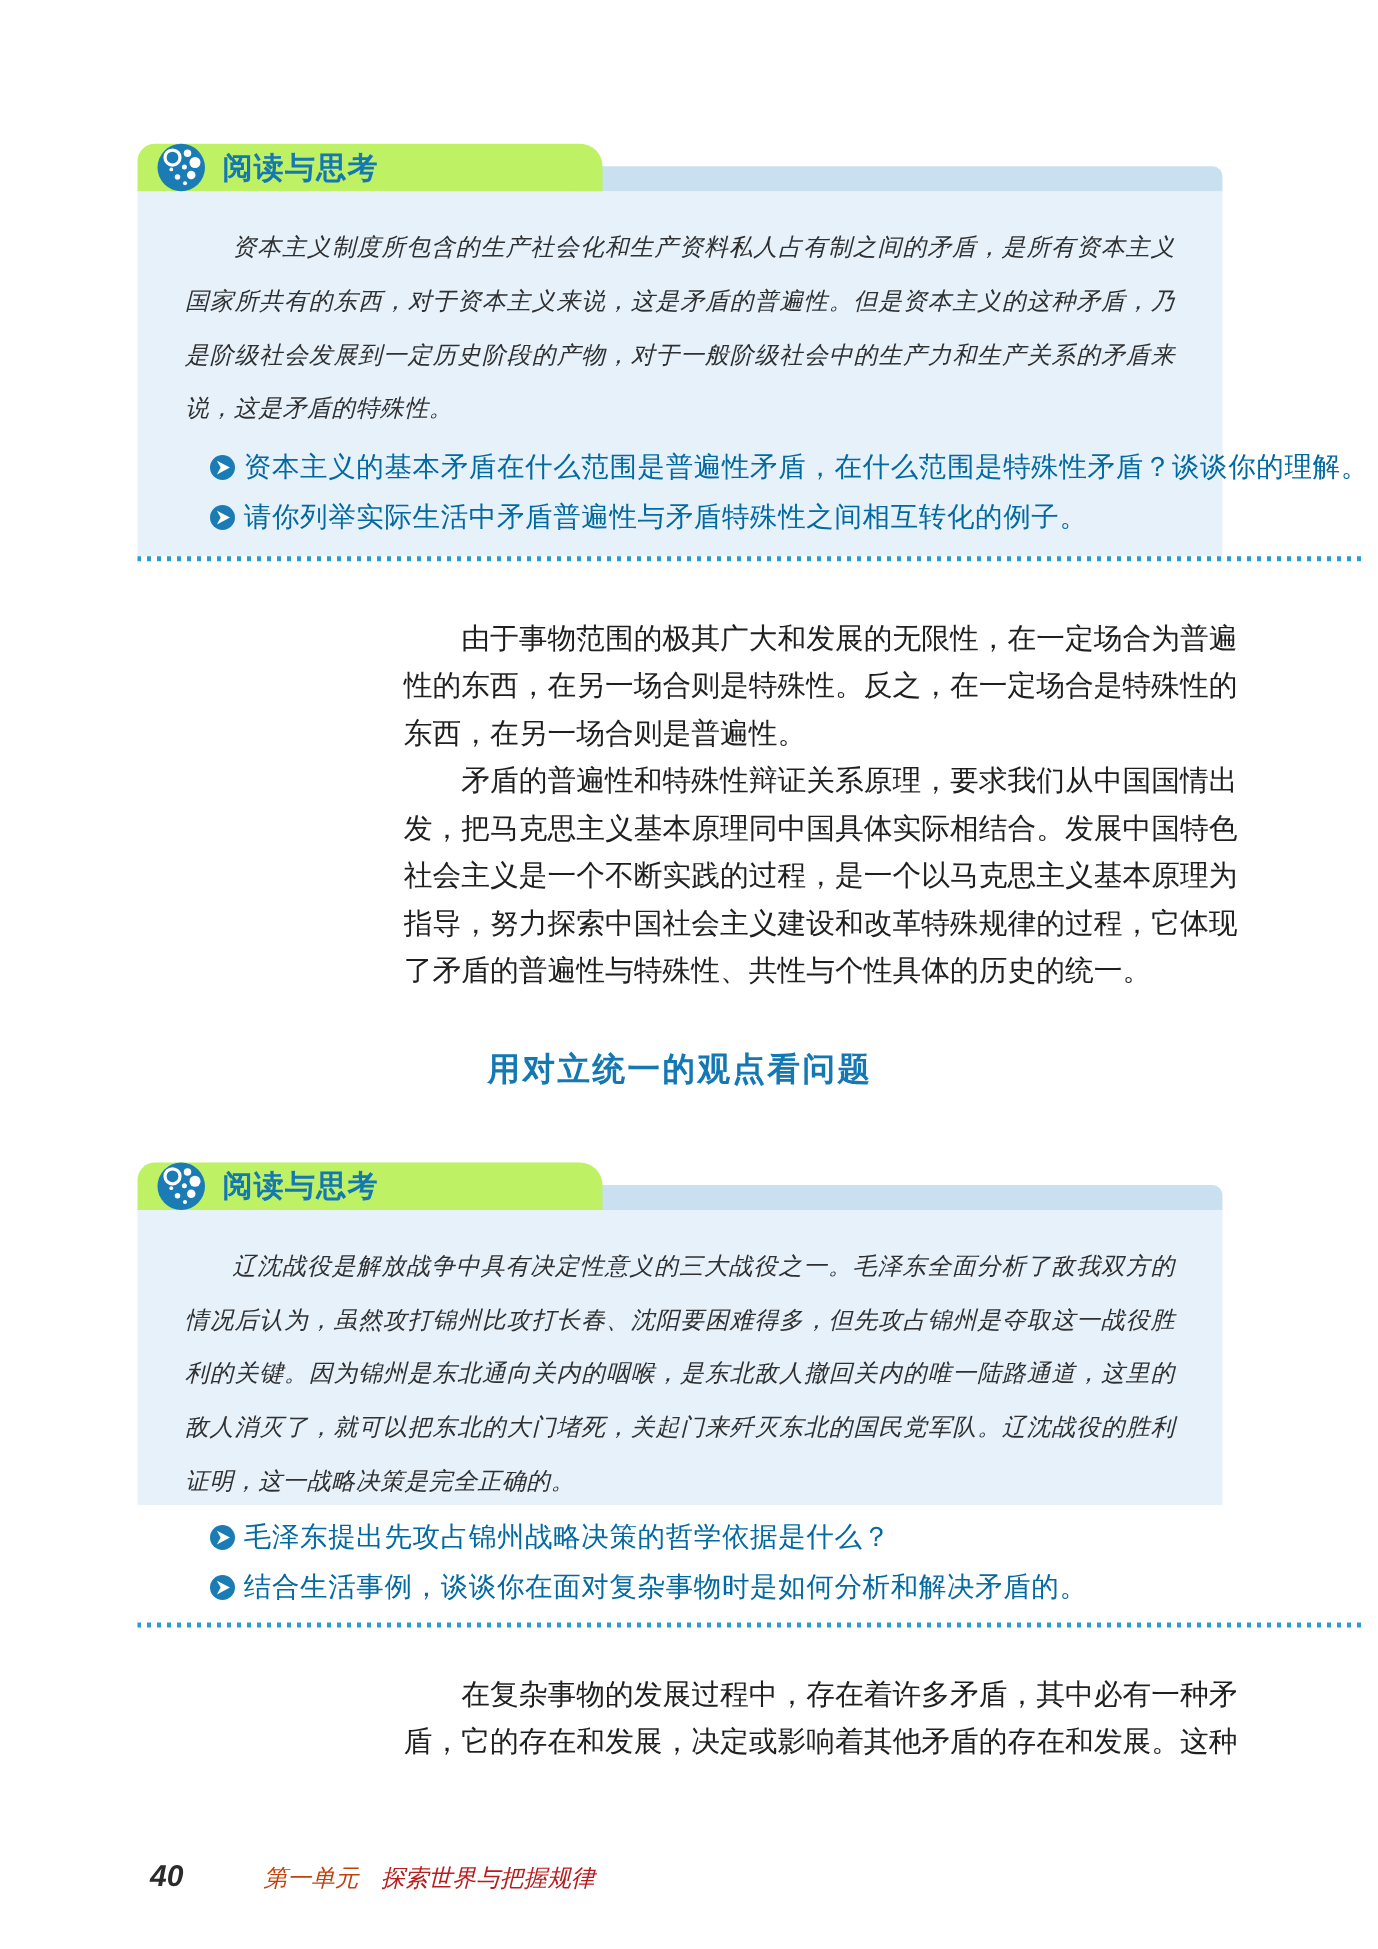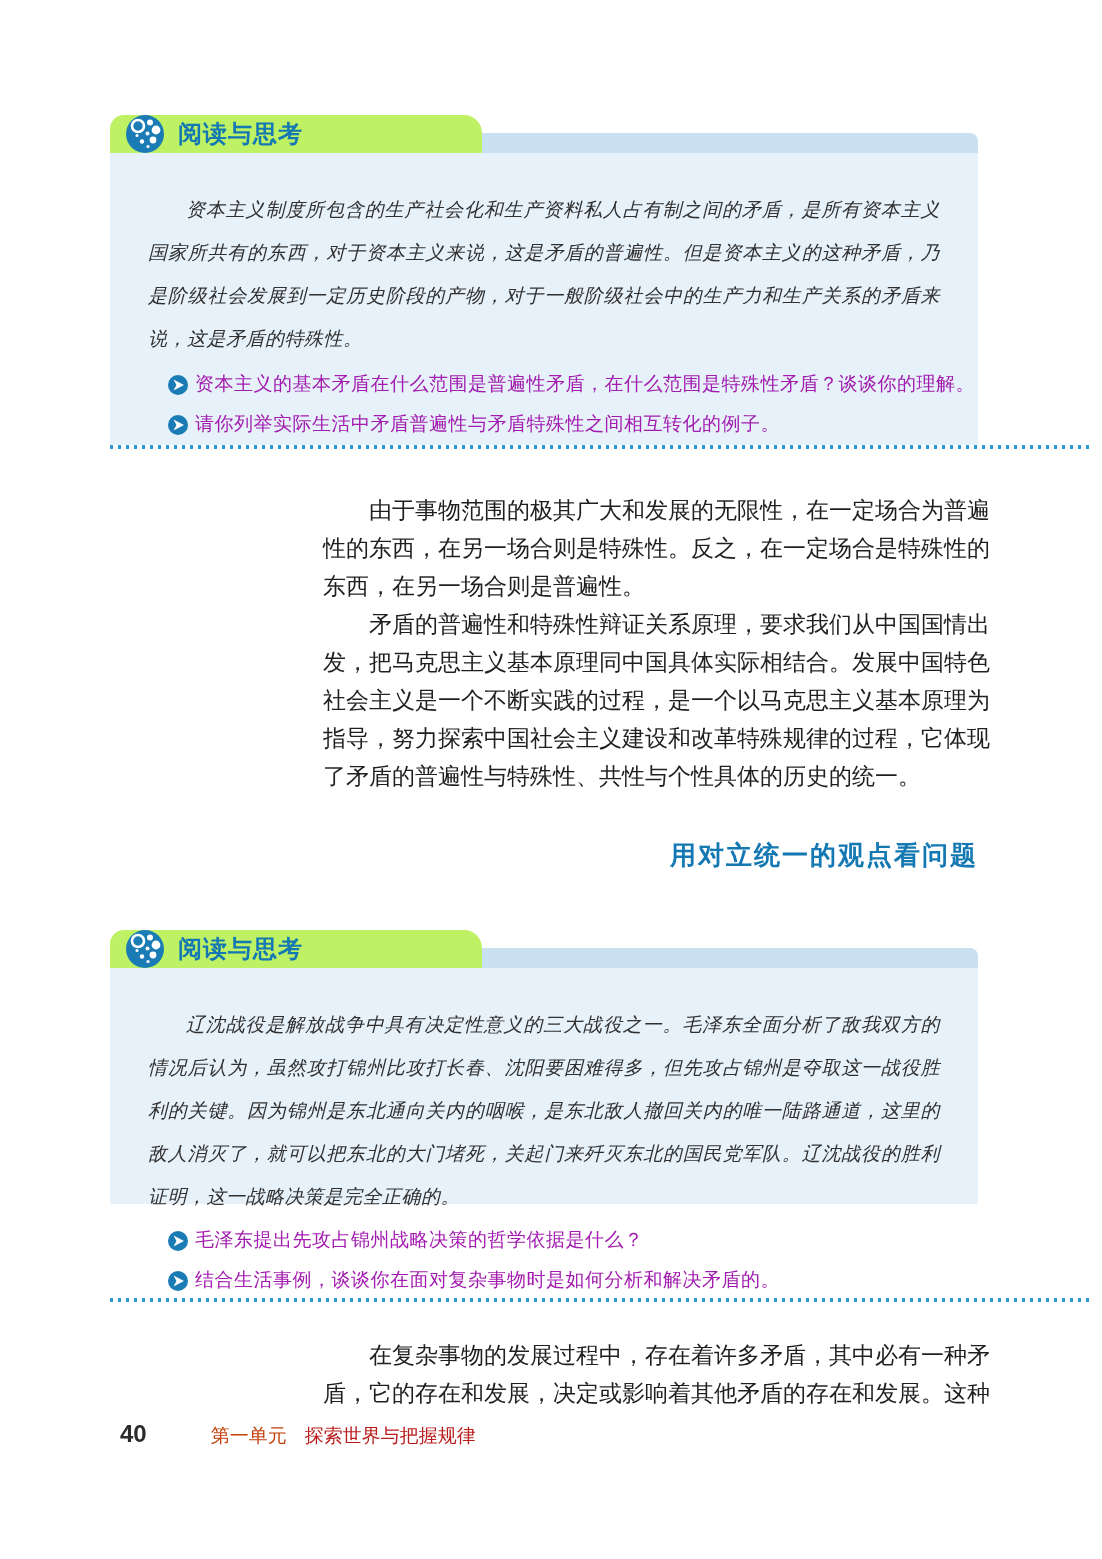--- a/index.html
+++ b/index.html
@@ -29,42 +29,42 @@
     border-radius: 0 8px 0 0;
   }
   .tab-title {
     font-family: "Liberation Sans", sans-serif;
     font-weight: bold; font-size: 24px; color: #1478b3;
     letter-spacing: 1px;
   }
   .box-body {
     background: #e6f1fa;
     box-sizing: border-box;
-    padding: 35px 38px 0 38px;
+    padding: 24px 38px 0 38px;
   }
   .box-body.h1 { height: 292px; }
   .box-body.h2 { height: 236px; }
   .kai-para {
     margin: 0;
     font-family: "DejaVu Serif", serif;
     font-style: italic;
     font-size: 19px; line-height: 43px;
     letter-spacing: 0.5px;
     color: #303030;
     text-align: justify;
     text-indent: 2em;
   }
   .questions { list-style: none; margin: 12px 0 0 0; padding: 0 0 0 20px; }
   .questions li {
     display: flex; align-items: flex-start; gap: 7px;
     margin-bottom: 14px; white-space: nowrap;
   }
   .q-text {
-    font-family: Liberation Mono, monospace;
-    font-size: 19px; line-height: 26px; color: #a21caf;
+    font-family: Liberation Sans, sans-serif;
+    font-size: 22px; line-height: 26px; color: #0369a1;
     letter-spacing: 0.5px;
   }
   .bullet-icon { flex: 0 0 auto; width: 20px; height: 20px; margin-top: 3px; }
   .reading-icon { width: 40px; height: 40px; }
   
   .dotted-sep {
     position: absolute; left: 110px; width: 982px; height: 4px;
     background: repeating-linear-gradient(to right, #2f9ad2 0 3px, transparent 3px 8px);
   }
   
@@ -80,22 +80,22 @@
   .body-para + .body-para { margin-top: 0; }
   
   .section-heading {
     position: absolute; left: 110px; width: 868px;
     text-align: center;
     font-size: 26px; font-weight: bold;
     color: #1478b3; letter-spacing: 2px;
   }
   
   .footer {
-    position: absolute; left: 120px; top: 1420px;
-    display: flex; align-items: baseline;
+    position: absolute; left: 120px; top: 1488px;
+    display: flex; align-items: baseline; font-style: italic;
   }
   .page-num {
     font-family: "Liberation Sans", sans-serif;
     font-weight: bold; font-size: 24px; color: #2b2b2b;
   }
   .unit-label { margin-left: 64px; font-size: 19px; color: #c2410c; }
   .unit-title { margin-left: 18px; font-size: 19px; color: #b91c1c; }
 </style>
 </head>
 <body>
@@ -140,21 +140,21 @@
       </ul>
     </div>
   </section>
   <div class="dotted-sep" style="top:445px;"></div>
 
   <div class="body-col" style="top:492px;">
     <p class="body-para">由于事物范围的极其广大和发展的无限性，在一定场合为普遍性的东西，在另一场合则是特殊性。反之，在一定场合是特殊性的东西，在另一场合则是普遍性。</p>
     <p class="body-para">矛盾的普遍性和特殊性辩证关系原理，要求我们从中国国情出发，把马克思主义基本原理同中国具体实际相结合。发展中国特色社会主义是一个不断实践的过程，是一个以马克思主义基本原理为指导，努力探索中国社会主义建设和改革特殊规律的过程，它体现了矛盾的普遍性与特殊性、共性与个性具体的历史的统一。</p>
   </div>
 
-  <h2 class="section-heading" style="top:838px; margin:0;text-align:right;">用对立统一的观点看问题</h2>
+  <h2 class="section-heading" style="top:838px; margin:0;">用对立统一的观点看问题</h2>
 
   <section class="reading-box" style="top:930px;">
     <div class="tab-row">
       <div class="tab-strip"></div>
       <div class="tab-title-part">
         <svg class="reading-icon" viewBox="0 0 40 40">
           <circle cx="20" cy="20" r="19" fill="#1b7cb5"></circle>
           <circle cx="13" cy="12" r="6" fill="none" stroke="#ffffff" stroke-width="2.6"></circle>
           <circle cx="25" cy="8.5" r="3" fill="#ffffff"></circle>
           <circle cx="31" cy="16" r="4.4" fill="#ffffff"></circle>

